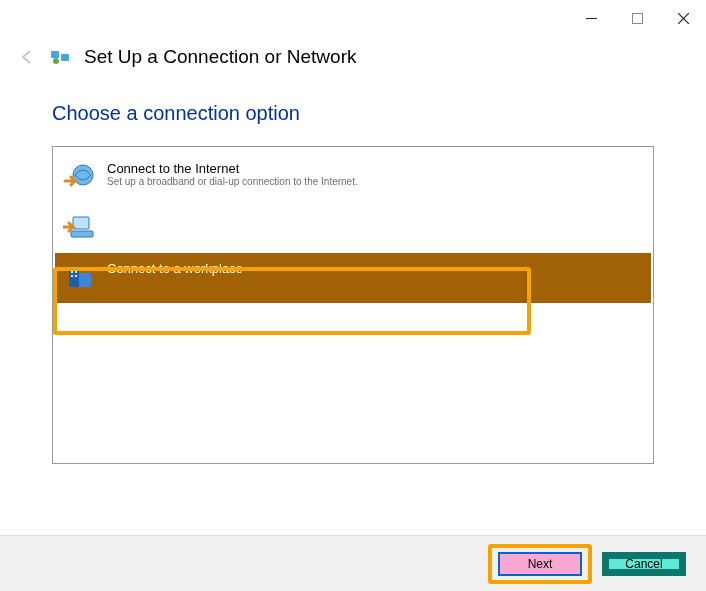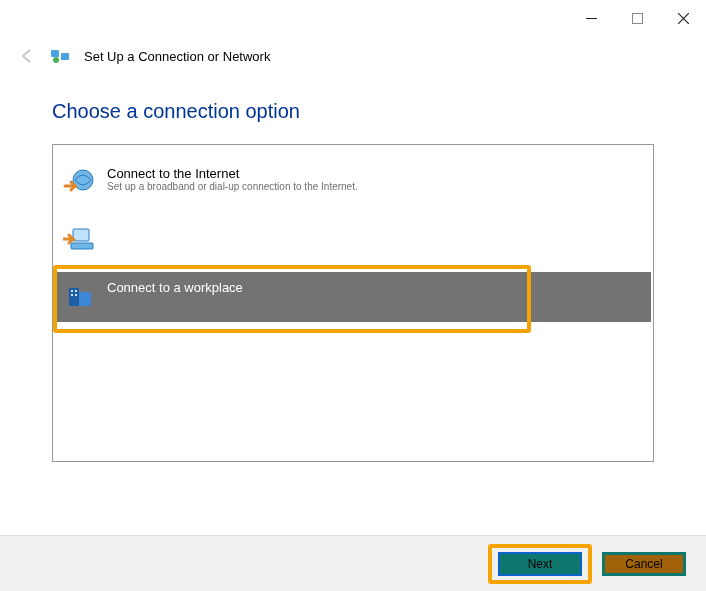--- a/index.html
+++ b/index.html
@@ -33,52 +33,52 @@
     padding: 14px 18px 6px 18px;
   }
   .back-arrow {
     width: 18px; height: 18px;
     display:flex; align-items:center; justify-content:center;
     color: #bdbdbd;
   }
   .header-icon {
     width: 20px; height: 20px;
   }
-  .header-title { font-size: 13px; color: #000; }
+  .header-title { font-size: 19px; color: #000; }
   .content {
     padding: 28px 52px 0 52px;
   }
   .instruction {
     font-size: 20px;
     color: #003399;
     margin-bottom: 21px;
   }
   .options-box {
     border: 1px solid #999;
     height: 318px;
     position: relative;
     padding-top: 6px;
   }
   .option {
     display: flex;
     align-items: flex-start;
     gap: 10px;
     padding: 8px 8px;
-    margin: 7px 2px;
+    margin: 0 2px;
   }
   .option .icon {
     width: 34px; height: 34px;
     flex-shrink: 0;
     display:flex; align-items:center; justify-content:center;
   }
   .option .texts { display:flex; flex-direction:column; }
   .option .title { font-size: 13px; color: #000; }
   .option .desc  { font-size: 10px; color: #6f6f6f; }
   .option.selected {
-    background: #737373;
+    background: #a16207;
   }
   .option.selected .title,
   .option.selected .desc { color: #fff; }
   .highlight-sel {
     position: absolute;
     border: 4px solid #f5a300;
     border-radius: 3px;
     left: 0; right: 122px;
     top: 120px;
     height: 68px;
@@ -92,29 +92,29 @@
     border-top: 1px solid #ddd;
     display:flex;
     align-items:center;
     justify-content:flex-end;
     gap: 10px;
     padding-right: 20px;
   }
   .btn {
     min-width: 84px;
     height: 24px;
-    border: 3px solid #0f766e;
-    background: #a16207;
+    border: 7px solid #0f766e;
+    background: #5eead4;
     font-size: 12px;
     display:flex; align-items:center; justify-content:center;
     cursor: pointer;
   }
   .btn.primary {
     border: 2px solid #0a63c9;
-    background: #0f766e;
+    background: #f9a8d4;
   }
   .highlight-next {
     border: 4px solid #f5a300;
     border-radius: 3px;
     padding: 4px 6px;
   }
 </style>
 </head>
 <body>
 

